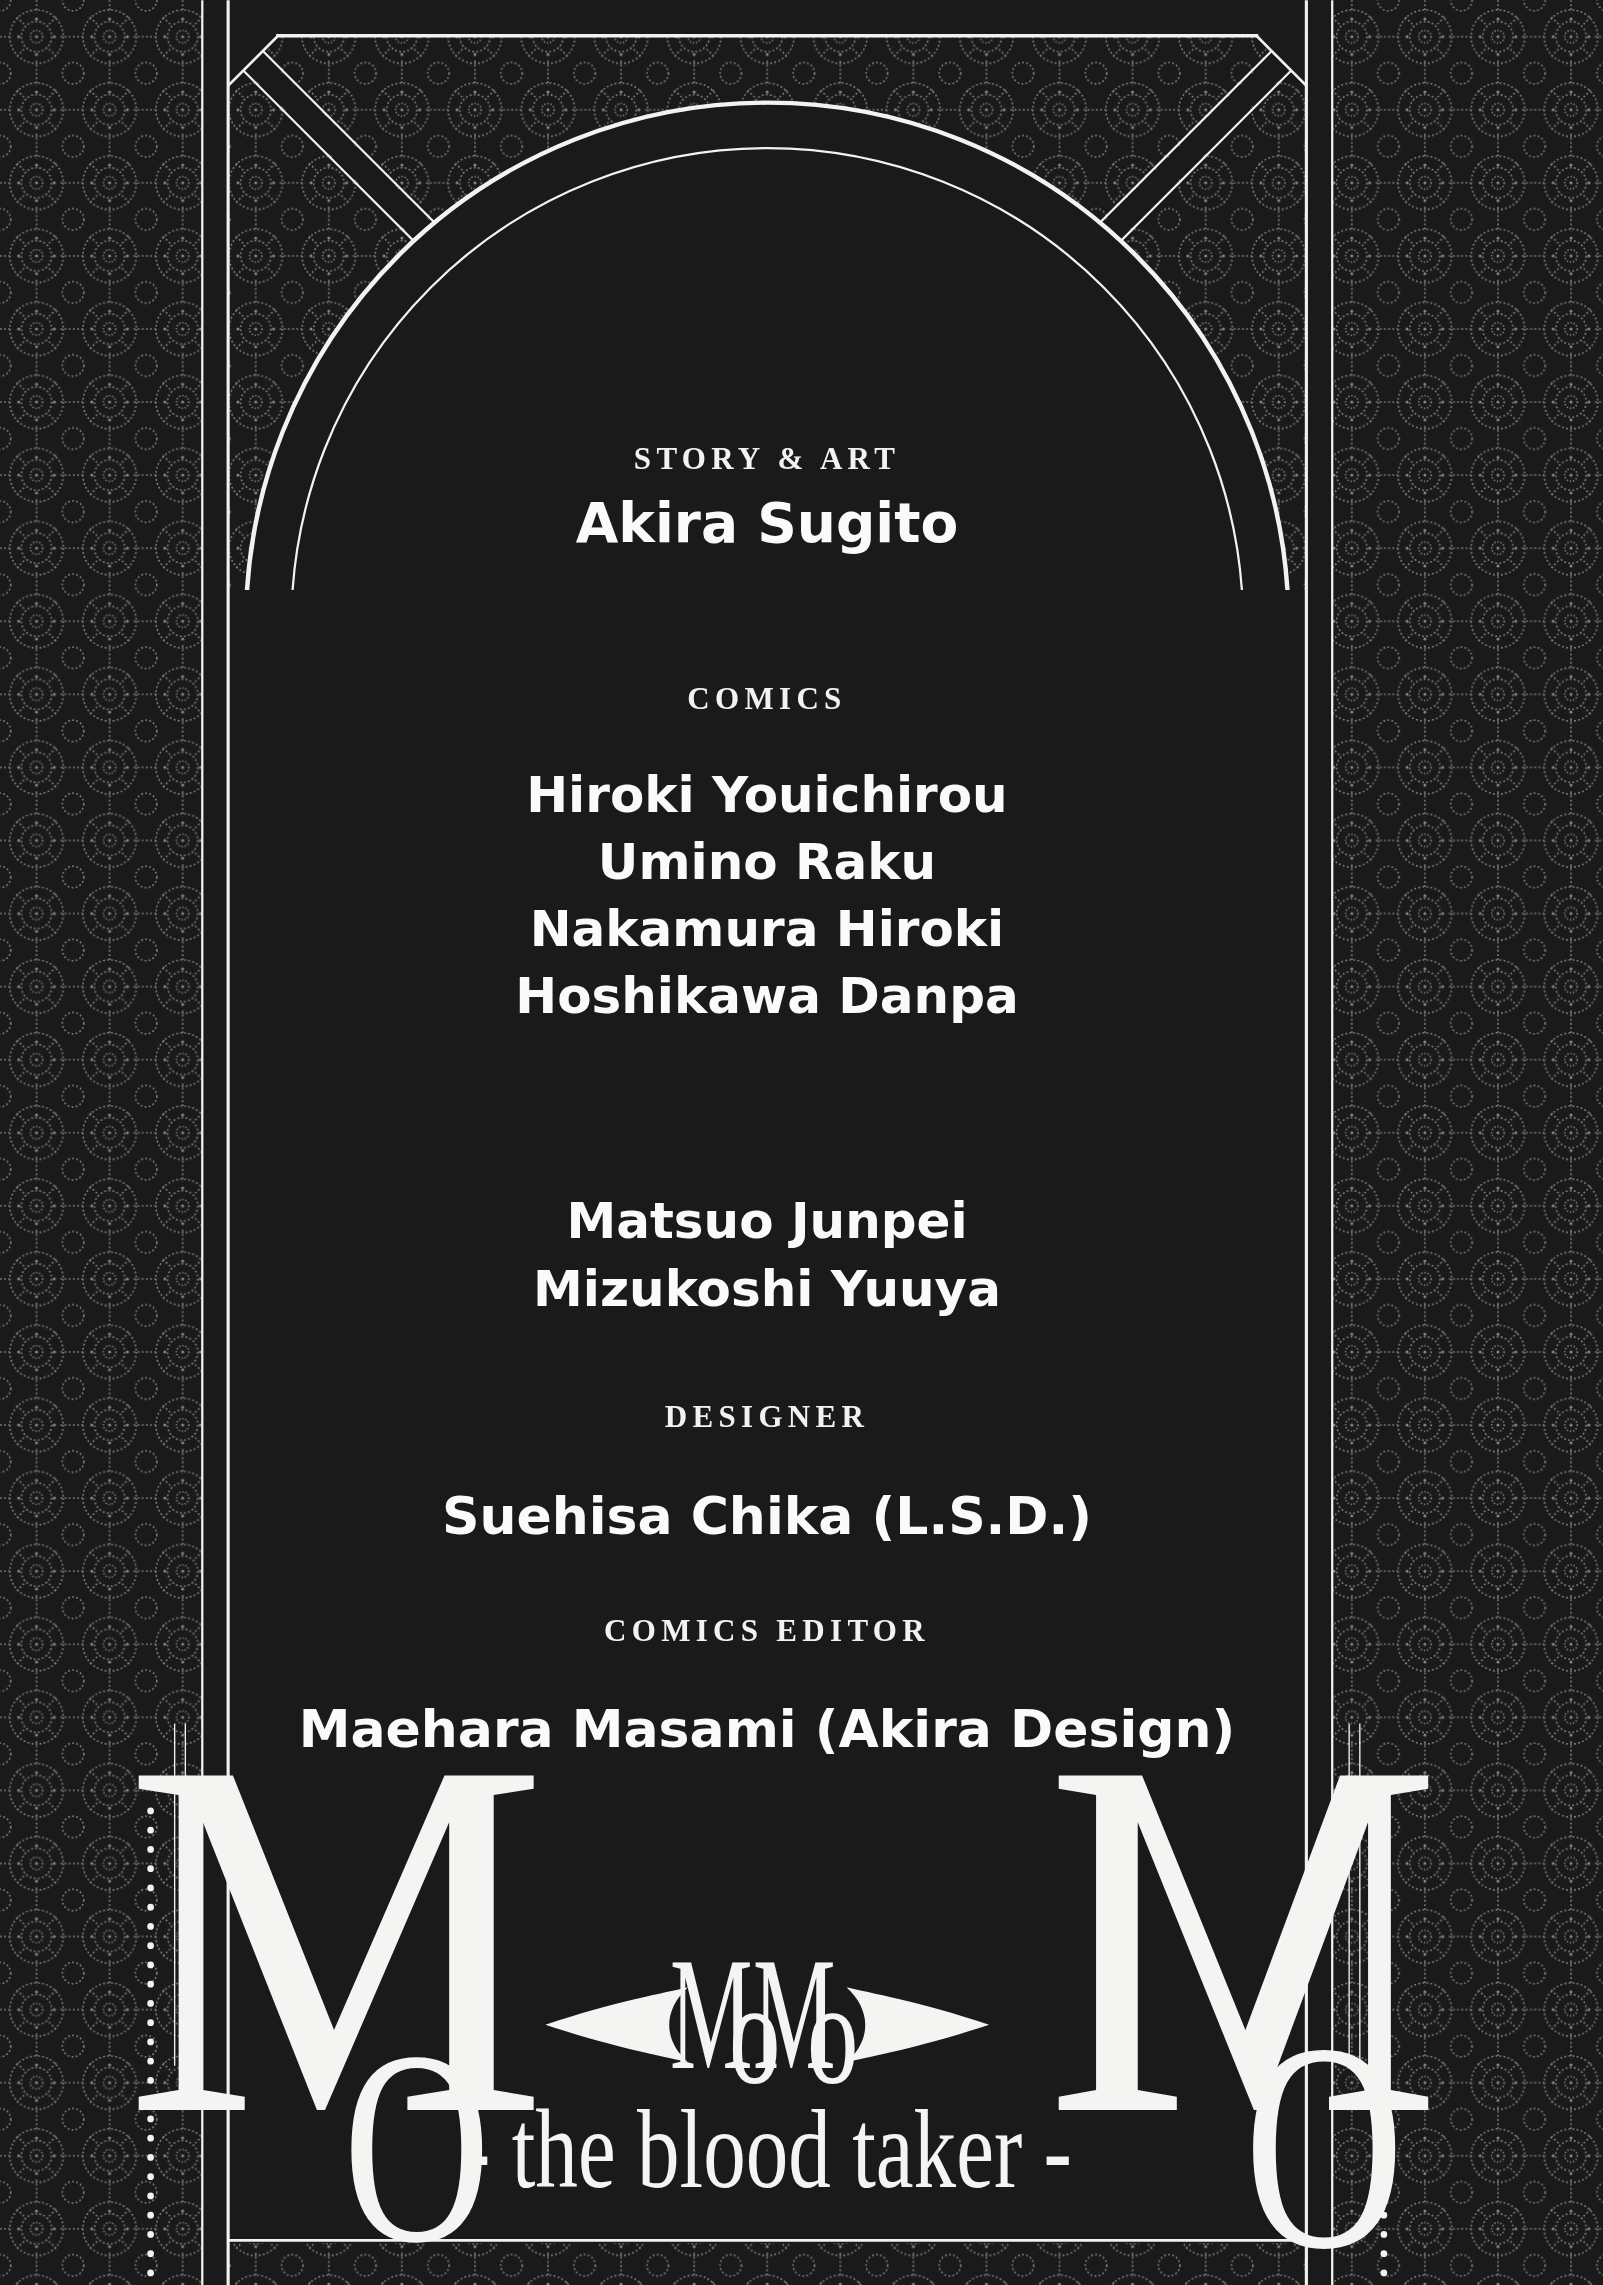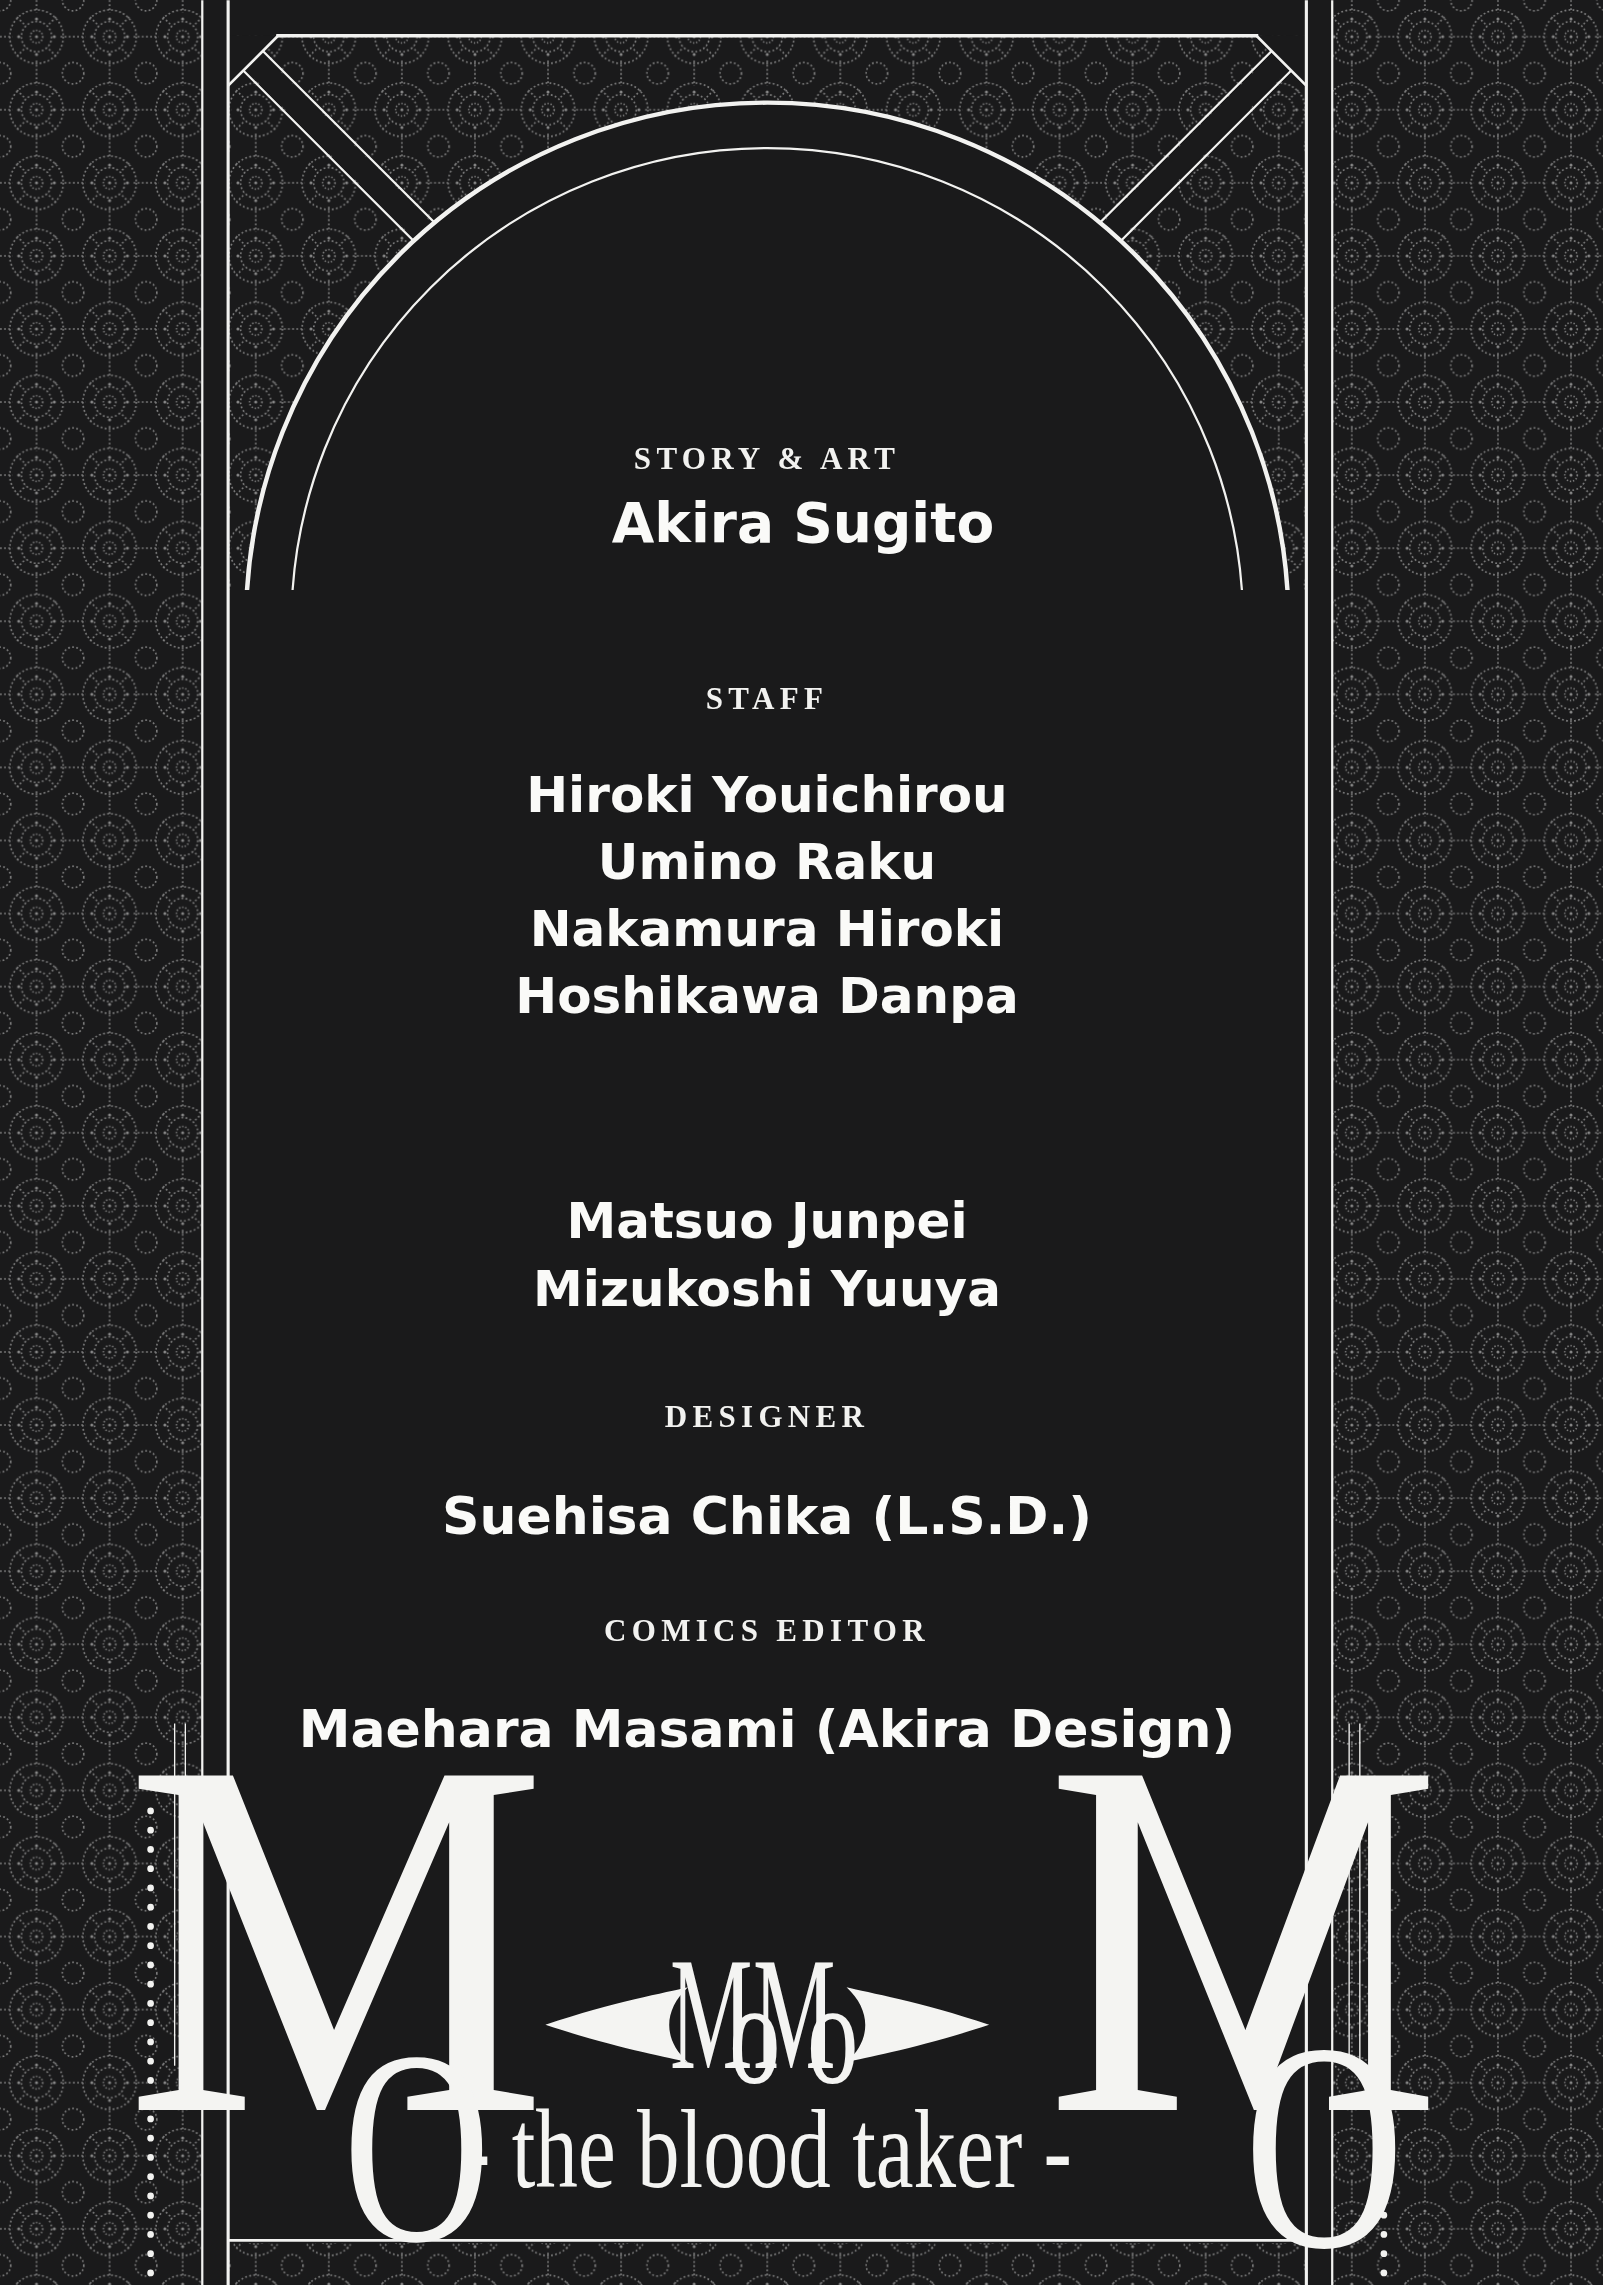--- a/index.html
+++ b/index.html
@@ -15,21 +15,21 @@
   .role{
     font-family:"Liberation Serif","DejaVu Serif",serif;
     font-weight:700;
     font-size:31px;line-height:32px;letter-spacing:5.3px;
   }
   .name{
     font-family:"DejaVu Sans","Liberation Sans",sans-serif;
     font-weight:700;
     color:#fafaf8;
   }
-  .name-lg{font-size:55px;line-height:62px;padding-left:36px;}
+  .name-lg{font-size:55px;line-height:62px;}
   .name-md{font-size:50px;line-height:67px;}
   .name-ed{font-size:50px;line-height:68px;}
   .glyph{
     position:absolute;z-index:4;
     color:#f4f4f2;
     font-family:"Liberation Serif","DejaVu Serif",serif;
     line-height:1;
     transform-origin:left top;
     white-space:nowrap;
   }
@@ -113,21 +113,21 @@
 
     <g fill="#f4f4f2">
       <path d="M612 2272 C 690 2246 748 2236 772 2230 C 744 2256 744 2289 772 2314 C 748 2308 690 2298 612 2272 Z"></path>
       <path d="M1110 2272 C 1032 2246 974 2236 950 2230 C 978 2256 978 2289 950 2314 C 974 2308 1032 2298 1110 2272 Z"></path>
     </g>
   </svg>
 
   <div class="textlayer role" style="top:443px">STORY &amp; ART</div>
   <div class="textlayer name name-lg" style="top:492px">Akira Sugito</div>
 
-  <div class="textlayer role" style="top:683px">STAFF</div>
+  <div class="textlayer role" style="top:683px">COMICS</div>
   <div class="textlayer" style="top:762px">
     <div class="name name-md">Hiroki Youichirou</div>
     <div class="name name-md">Umino Raku</div>
     <div class="name name-md">Nakamura Hiroki</div>
     <div class="name name-md">Hoshikawa Danpa</div>
   </div>
 
   <div class="textlayer" style="top:1187px">
     <div class="name name-ed">Matsuo Junpei</div>
     <div class="name name-ed">Mizukoshi Yuuya</div>

